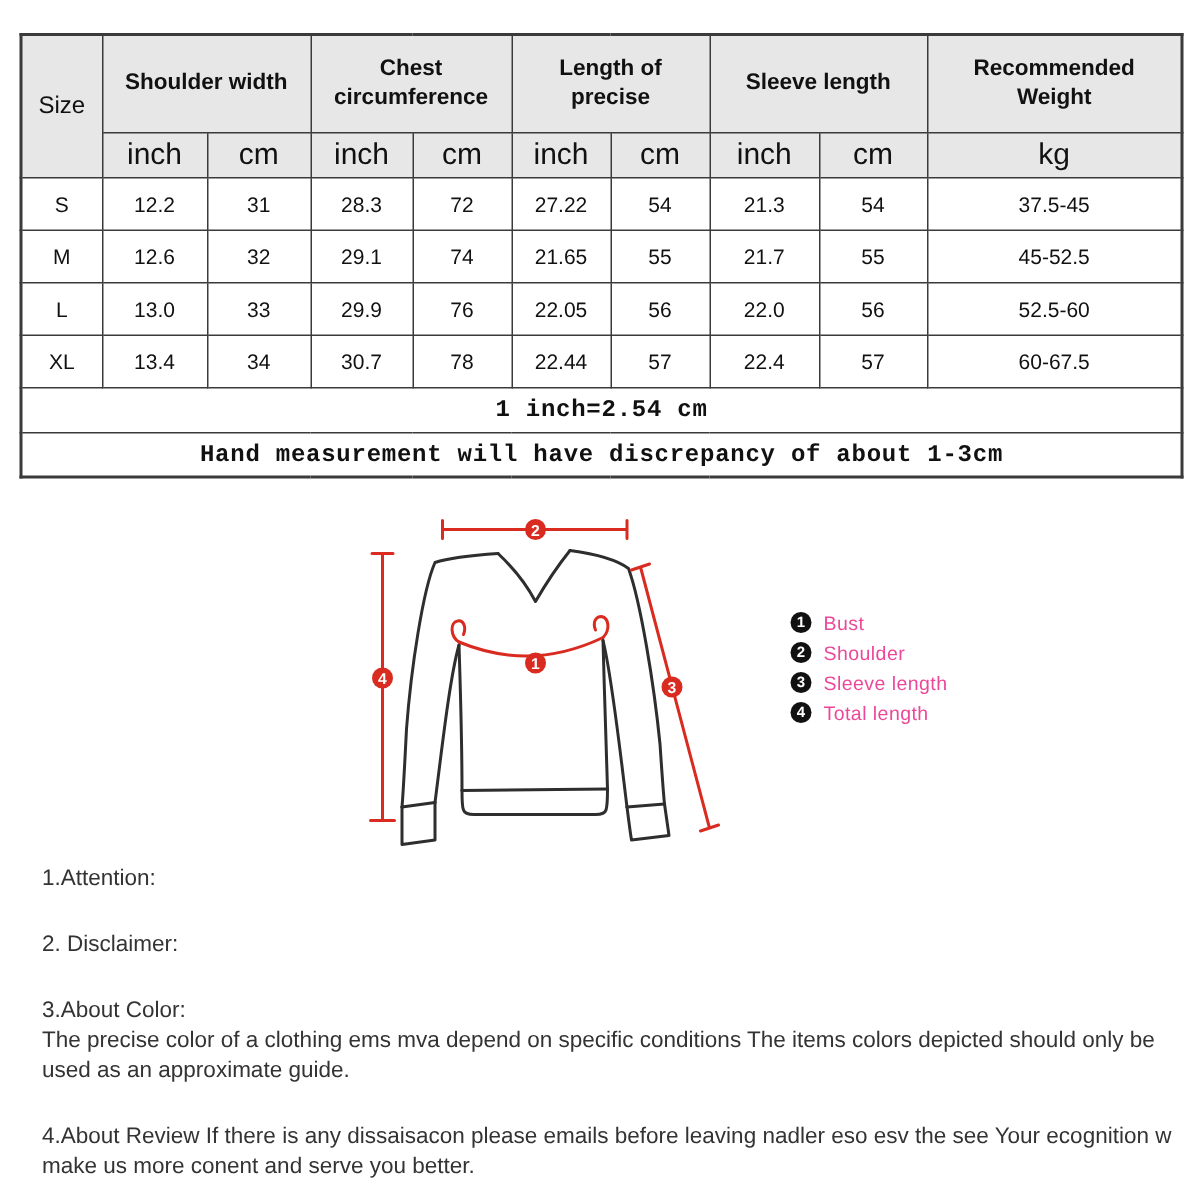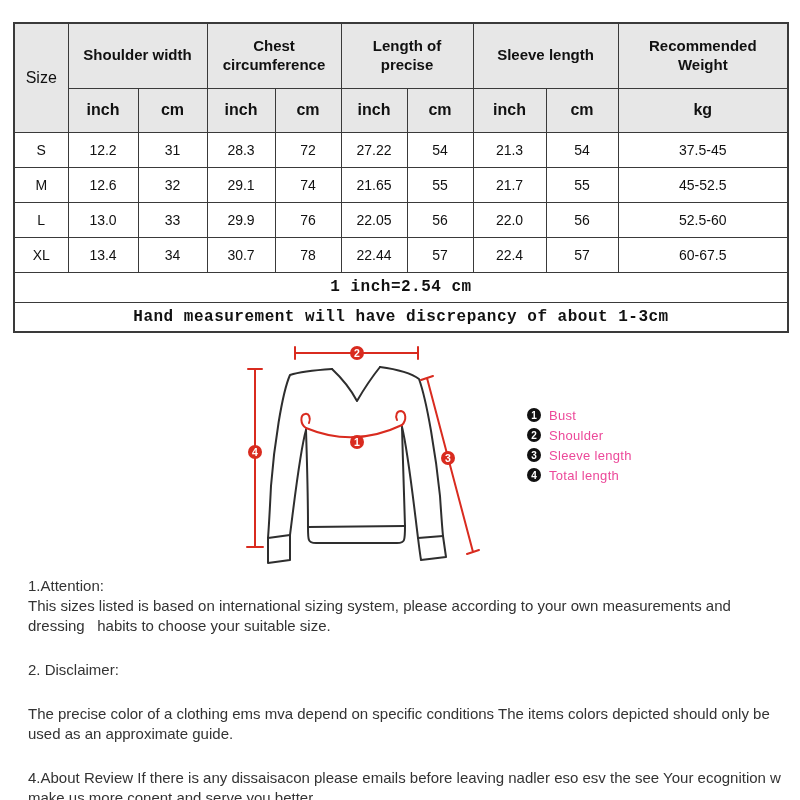--- a/index.html
+++ b/index.html
@@ -13,21 +13,21 @@
     border-collapse:collapse; table-layout:fixed;
     border:2px solid #3a3a3a;
   }
   .size-table th, .size-table td {
     border:1px solid #3a3a3a; text-align:center; vertical-align:middle;
     color:#111;
   }
   .size-table thead th { background:#e7e7e7; }
   .hdr-group { font-size:15px; font-weight:bold; height:65px; line-height:1.25; padding:0 6px; }
   .hdr-size  { font-size:16px; font-weight:normal; }
-  .hdr-unit  { font-size:16px; font-weight:bold; height:44px; }
+  .hdr-unit  { font-size:20px; font-weight:normal; height:30px; }
   .data-row td { height:35px; font-size:14px; }
   .sz-lg { font-size:16px; }
   .sz-sm { font-size:12px; }
   .note-cell {
     height:30px; font-family:"Liberation Mono", monospace;
     font-weight:bold; font-size:16px; letter-spacing:0.5px;
   }
 
   
   .sweater-svg { position:absolute; left:245px; top:346px; }
@@ -202,26 +202,26 @@
     </div>
     <div class="legend-item">
       <span class="legend-bullet">4</span>
       <span class="legend-label">Total length</span>
     </div>
   </div>
 
   <div class="sections">
     <div class="sec">
       <div class="sec-title">1.Attention:</div>
-      <div class="sec-body">This sizes listed is based on international sizing system, please according to your own measurements and dressing   habits to choose your suitable size.</div>
     </div>
     <div class="sec">
       <div class="sec-title">2. Disclaimer:</div>
     </div>
     <div class="sec">
+      <div class="sec-title">3.About Color:</div>
       <div class="sec-body">The precise color of a clothing ems mva depend on specific conditions The items colors depicted should only be   used as an approximate guide.</div>
     </div>
     <div class="sec">
 
       <div class="sec-body">4.About Review If there is any dissaisacon please emails before leaving nadler eso esv the see Your ecognition w   make us more conent and serve you better.</div>
     </div>
   </div>
 
 </div>
 

